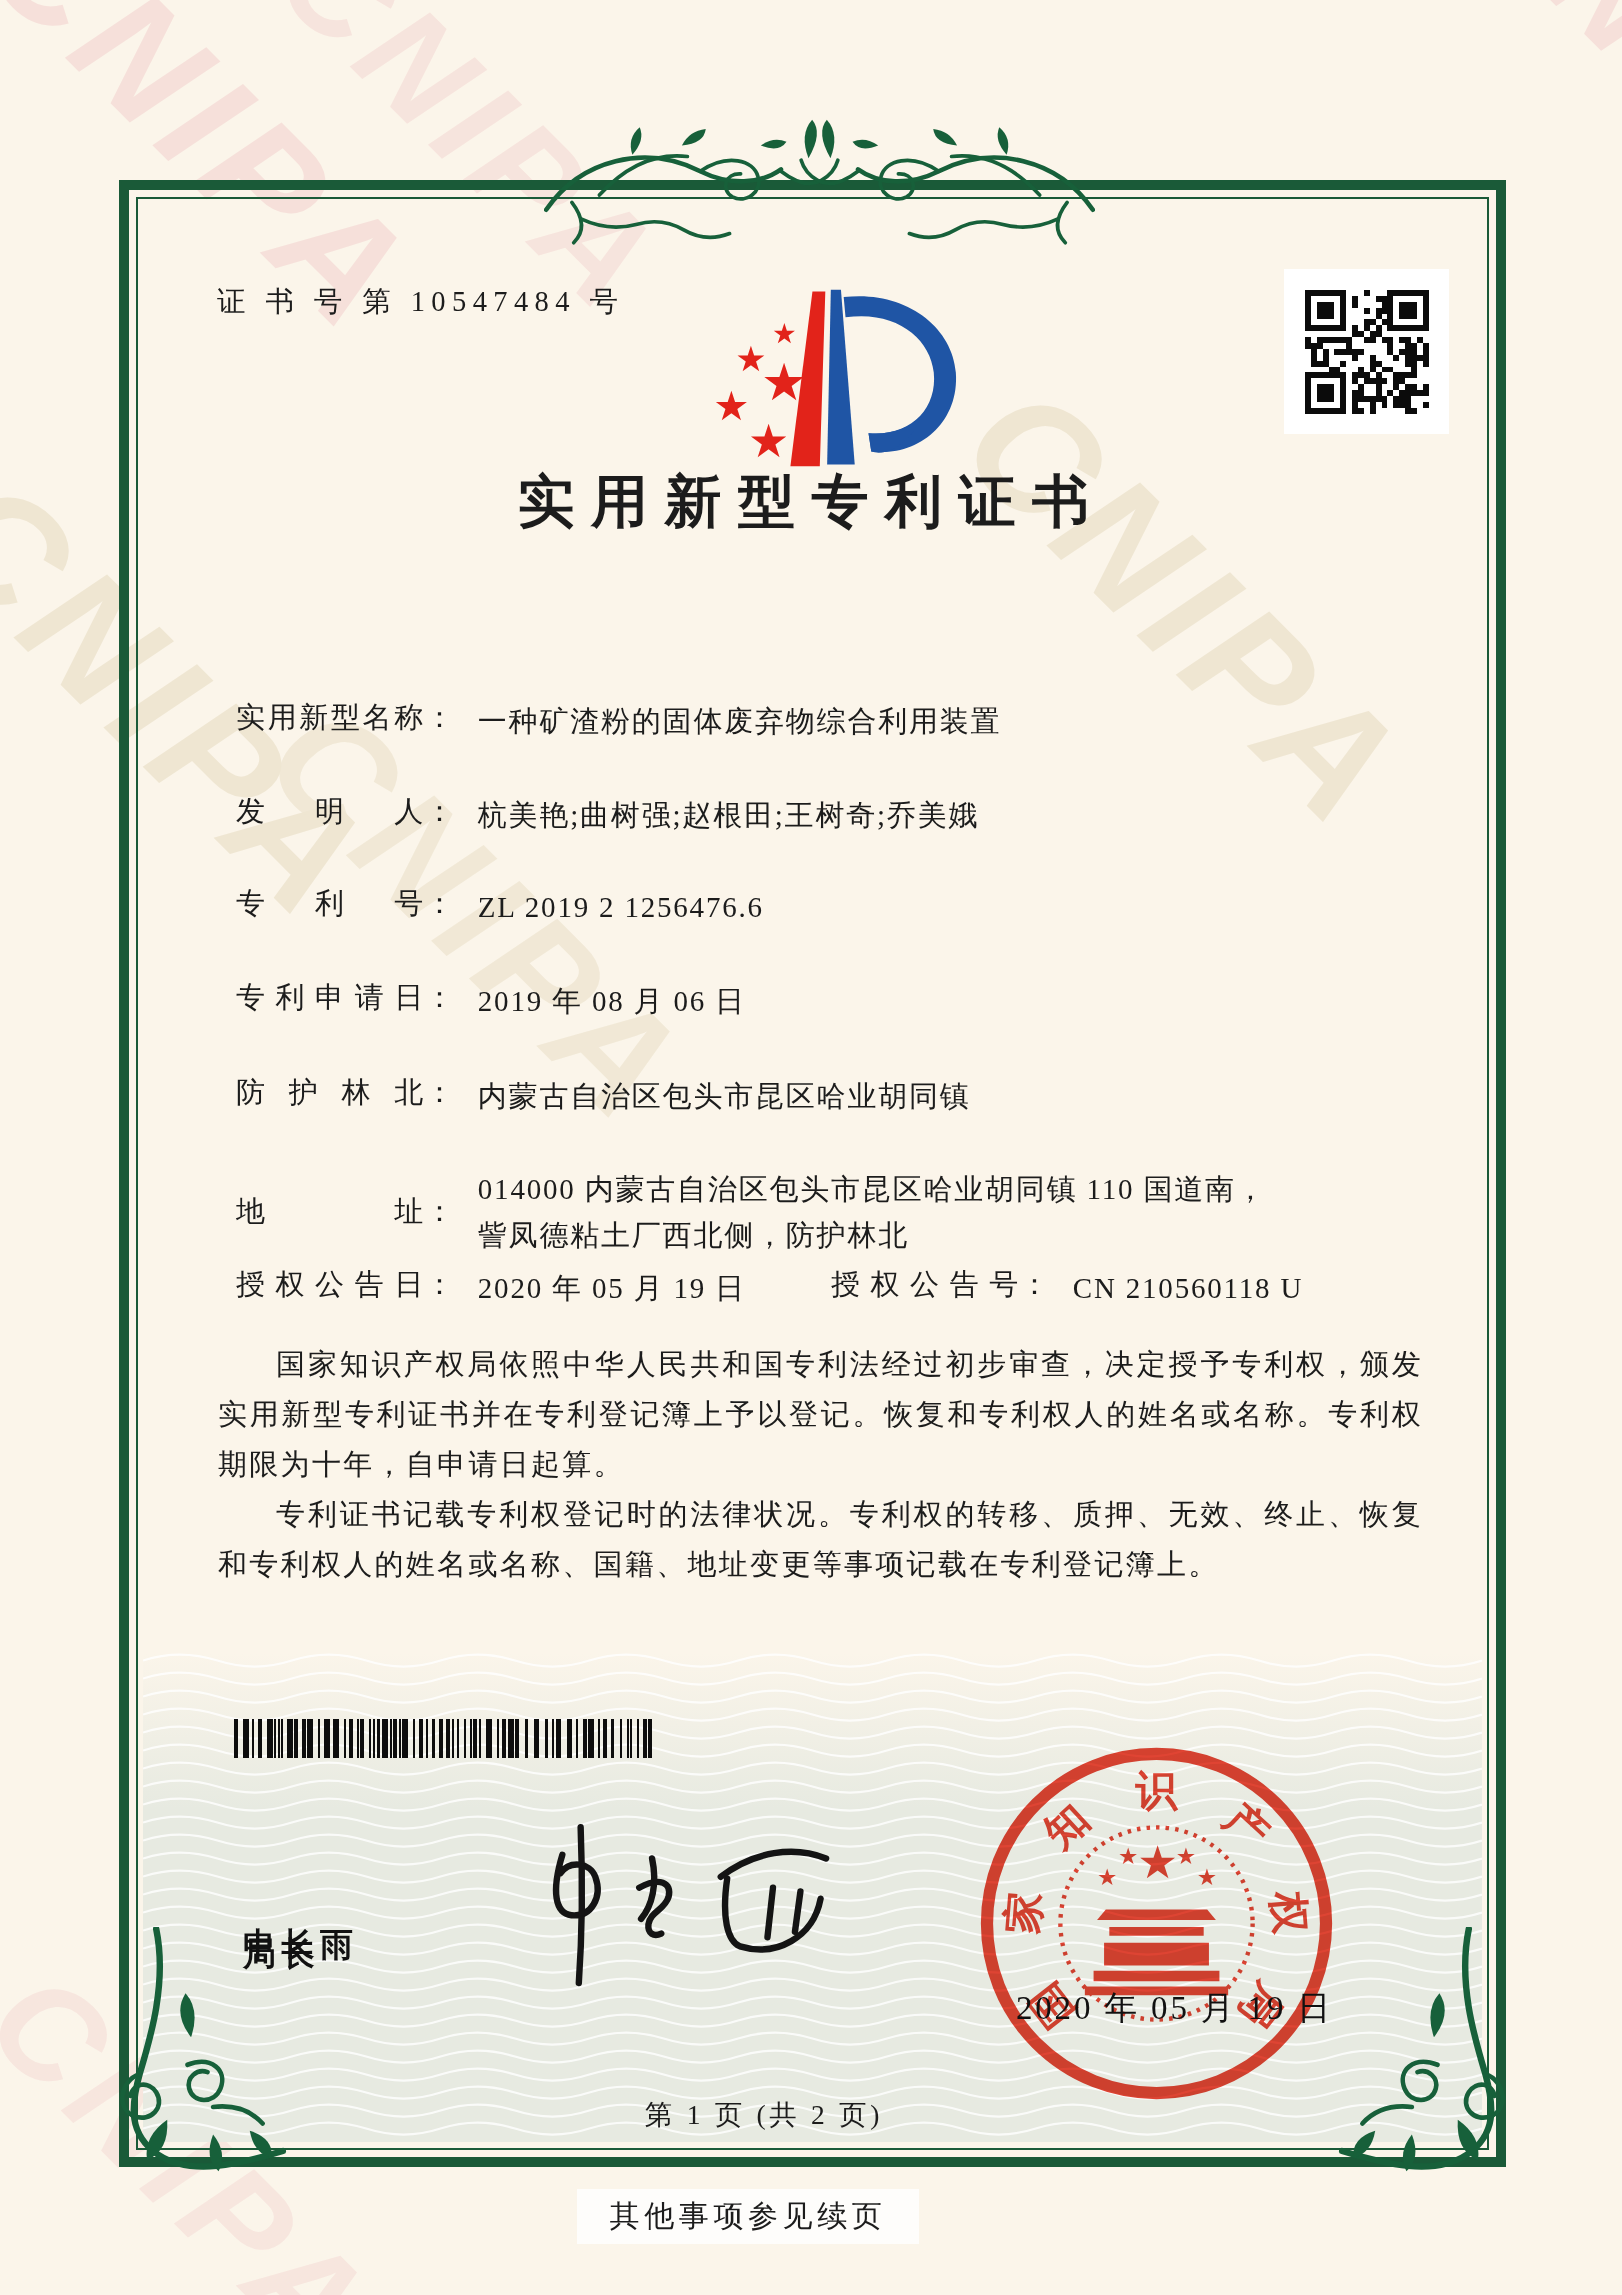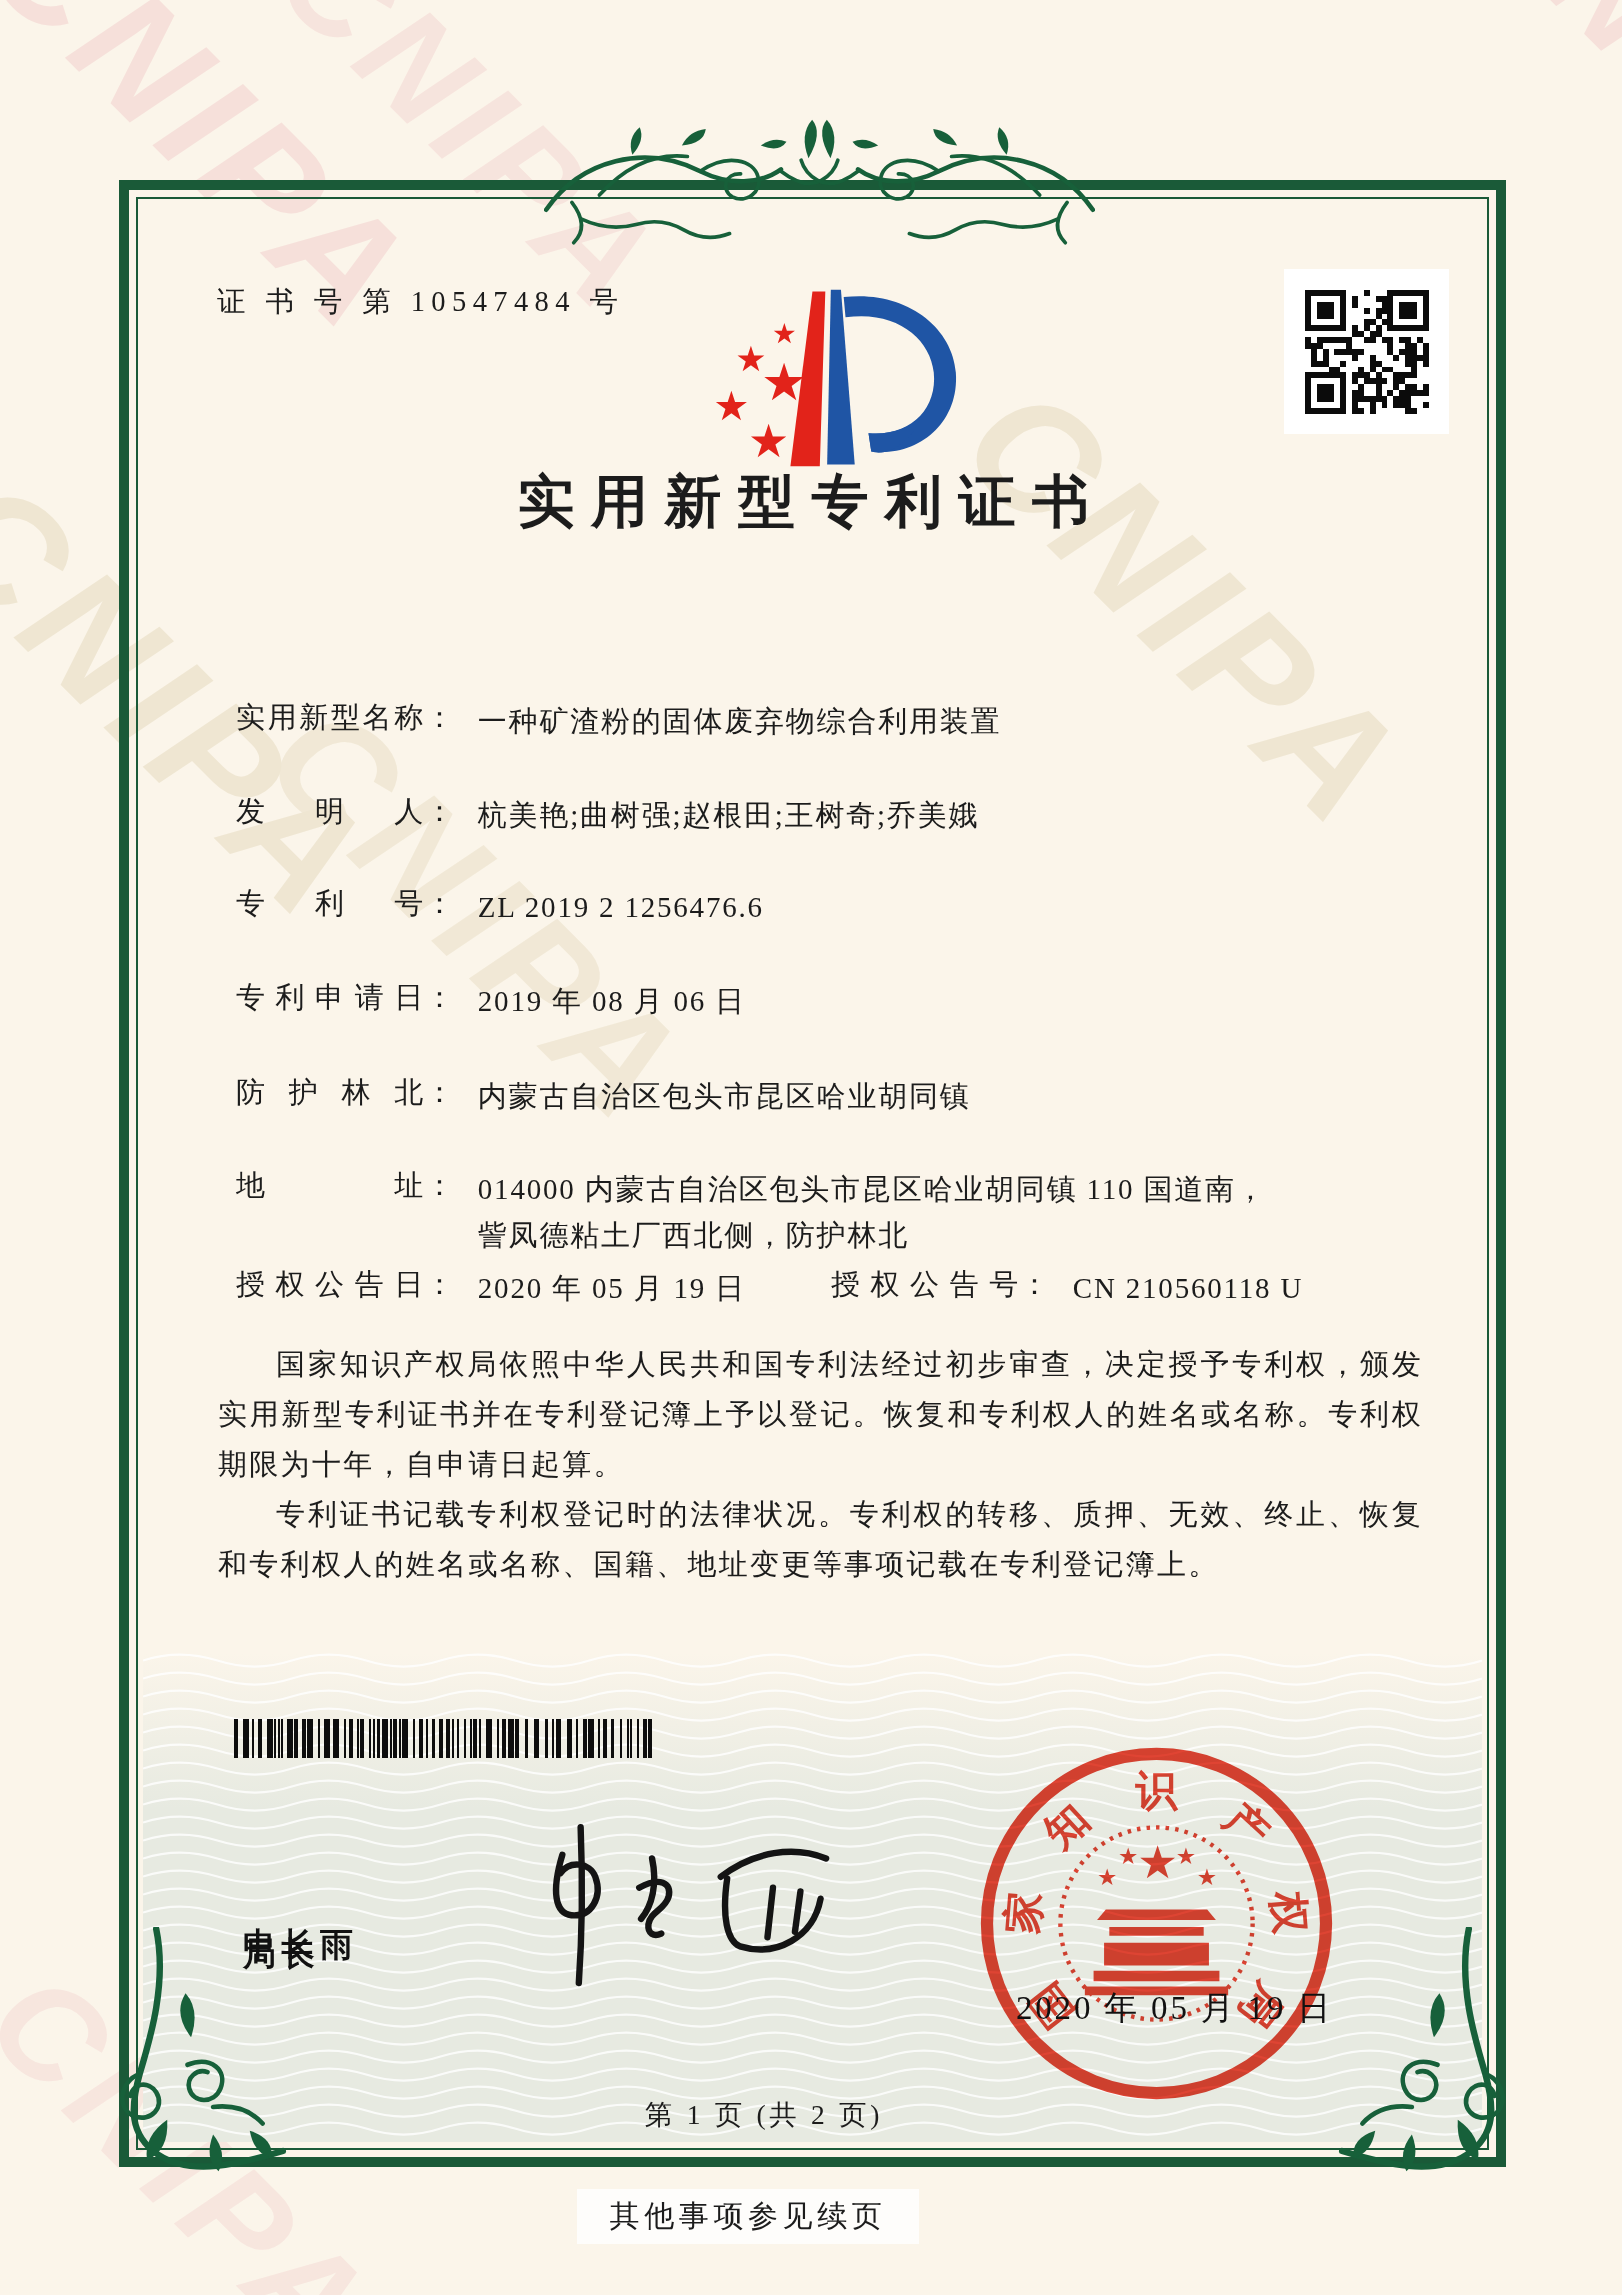--- a/index.html
+++ b/index.html
@@ -642,21 +642,21 @@
   <div class="field" style="top:978px;">
     <span class="flabel">专利申请日</span>
       <span class="fcolon">：</span>
       <span class="fvalue">2019 年 08 月 06 日</span>
   </div>
   <div class="field" style="top:1073px;">
     <span class="flabel">防护林北</span>
       <span class="fcolon">：</span>
       <span class="fvalue">内蒙古自治区包头市昆区哈业胡同镇</span>
   </div>
-  <div class="field" style="top:1166px;">
+  <div class="field" style="top:1166px;align-items:center;">
     <span class="flabel">地址</span>
       <span class="fcolon">：</span>
       <span class="fvalue">014000 内蒙古自治区包头市昆区哈业胡同镇 110 国道南，
 訾凤德粘土厂西北侧，防护林北</span>
   </div>
   <div class="field" style="top:1265px;">
     <span class="flabel">授权公告日</span>
       <span class="fcolon">：</span>
       <span class="fvalue">2020 年 05 月 19 日</span>
   </div>

